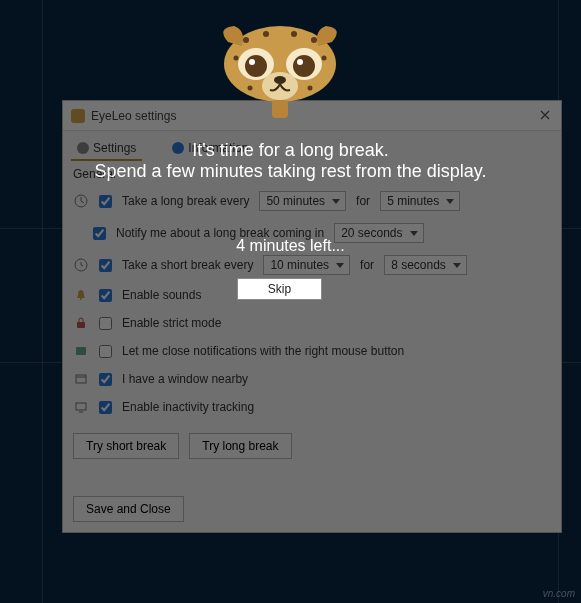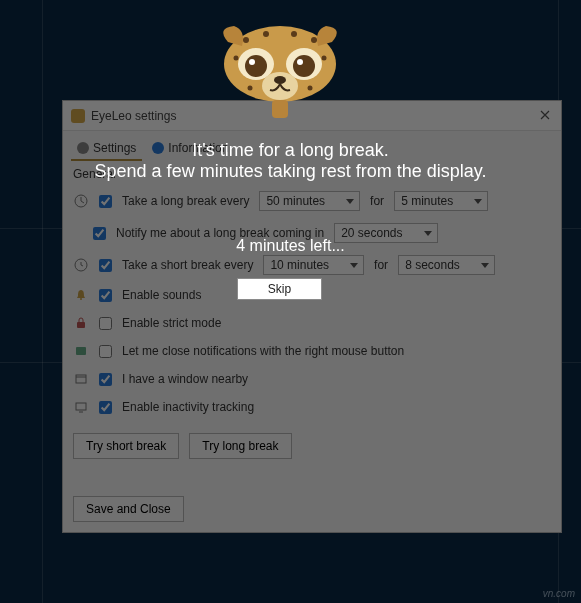--- a/index.html
+++ b/index.html
@@ -44,36 +44,36 @@
   height: 30px; display: flex; align-items: center;
   padding: 0 8px; background: #ffffff; border-bottom: 1px solid #e0e0e0;
   position: relative;
 }
 .titlebar .title { font-size: 12px; color: #444; margin-left: 6px; }
 .titlebar .leo-icon { width: 14px; height: 14px; background: #d4a84a; border-radius: 3px; }
 .close-x { position: absolute; right: 8px; top: 6px; width: 16px; height: 16px;
   display: flex; align-items: center; justify-content: center; cursor: pointer; color: #666; }
 .close-x svg { width: 10px; height: 10px; }
 
-.tabs { display: flex; padding: 6px 8px 0 8px; gap: 4px; }
+.tabs { display: flex; padding: 6px 8px 0 8px; gap: 24px; }
 .tab { display: flex; align-items: center; gap: 4px; padding: 4px 6px; font-size: 12px;
   border-bottom: 2px solid transparent; cursor: pointer; }
 .tab.active { border-bottom-color: #b08d3d; }
 .tab-icon { width: 12px; height: 12px; border-radius: 50%; }
 .tab-icon.general { background: #888; }
 .tab-icon.info { background: #2a7ad8; }
 
 .section-label { font-size: 12px; color: #333; padding: 6px 10px 2px 10px; }
 .rows { padding: 2px 8px; }
 .row { display: flex; align-items: center; gap: 10px; padding: 6px 2px; }
 .row .lead-icon { width: 16px; height: 16px; display: inline-flex; align-items: center; justify-content: center; }
 .row input[type=checkbox] { accent-color: #2a7ad8; width: 13px; height: 13px; }
 .row label { white-space: nowrap; }
 .select { border: 1px solid #b5b5b5; background: #fff; font-size: 12px; height: 20px;
-  padding: 0 34px 0 6px; display: inline-flex; align-items: center; position: relative; cursor: pointer;}
+  padding: 0 20px 0 6px; display: inline-flex; align-items: center; position: relative; cursor: pointer;}
 .select::after { content: ""; position: absolute; right: 5px; top: 7px;
   border-left: 4px solid transparent; border-right: 4px solid transparent; border-top: 5px solid #555; }
 
 .btn-row { padding: 10px; display: flex; gap: 10px; }
 .btn { border: 1px solid #b5b5b5; background: #fafafa; font-size: 12px; padding: 5px 12px; cursor: pointer; }
 .save-row { position: absolute; left: 10px; bottom: 10px; }
 
 .mascot {
   position: absolute; left: 206px; top: 22px; width: 148px; height: 96px;
   z-index: 50;

